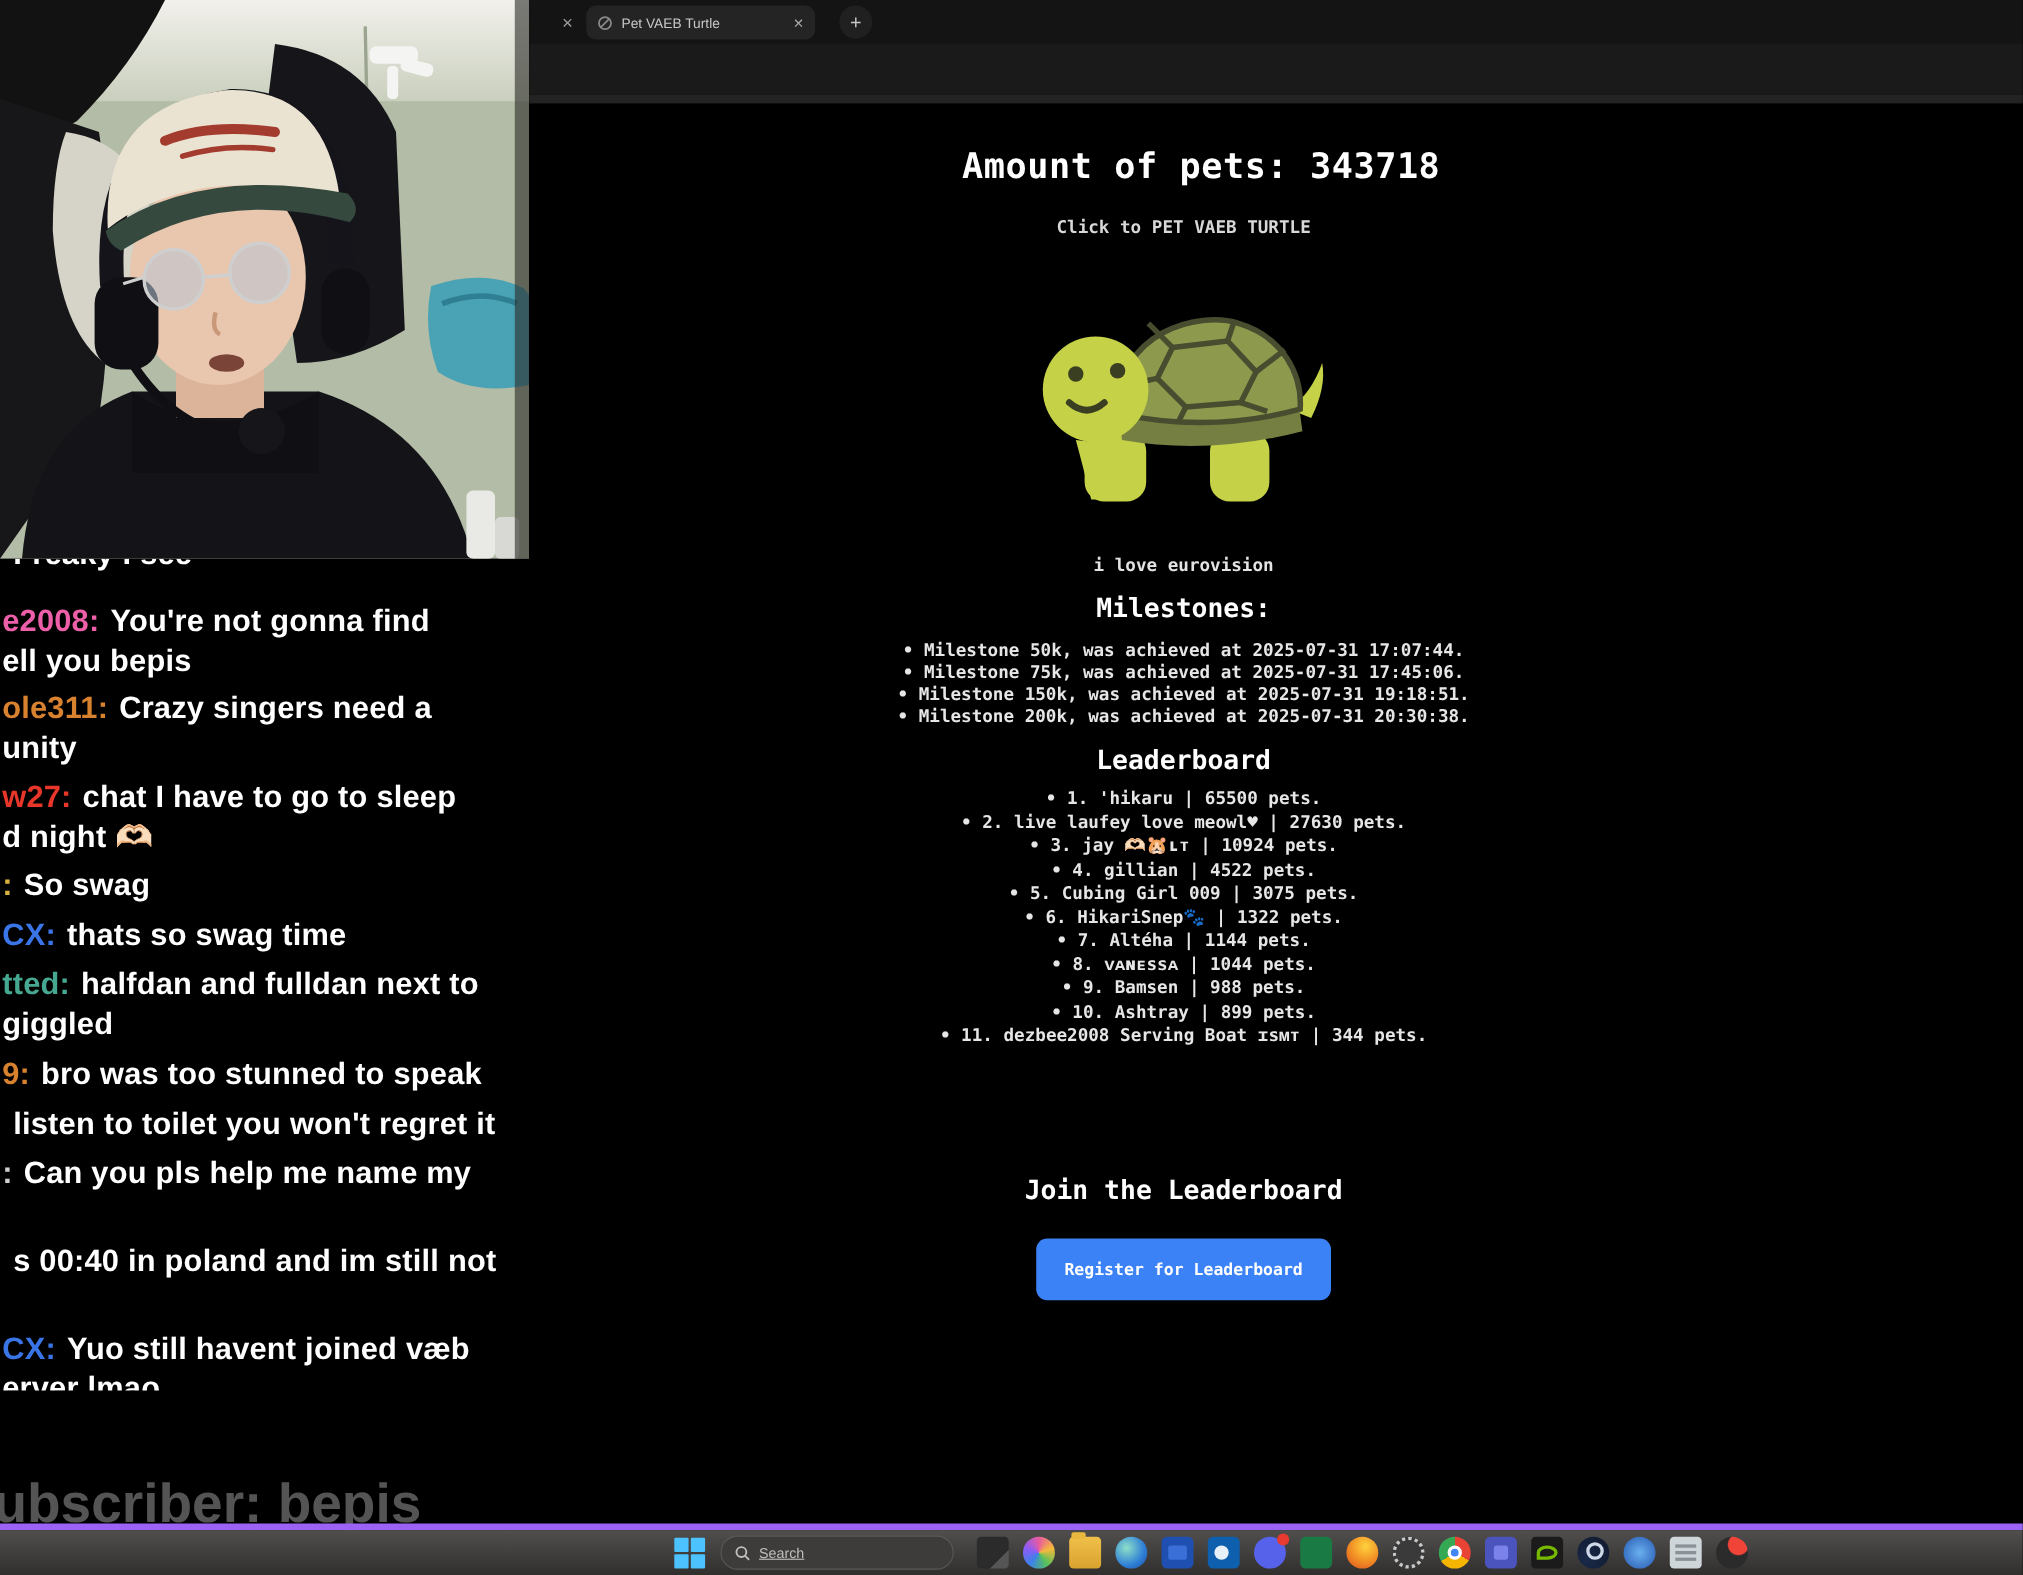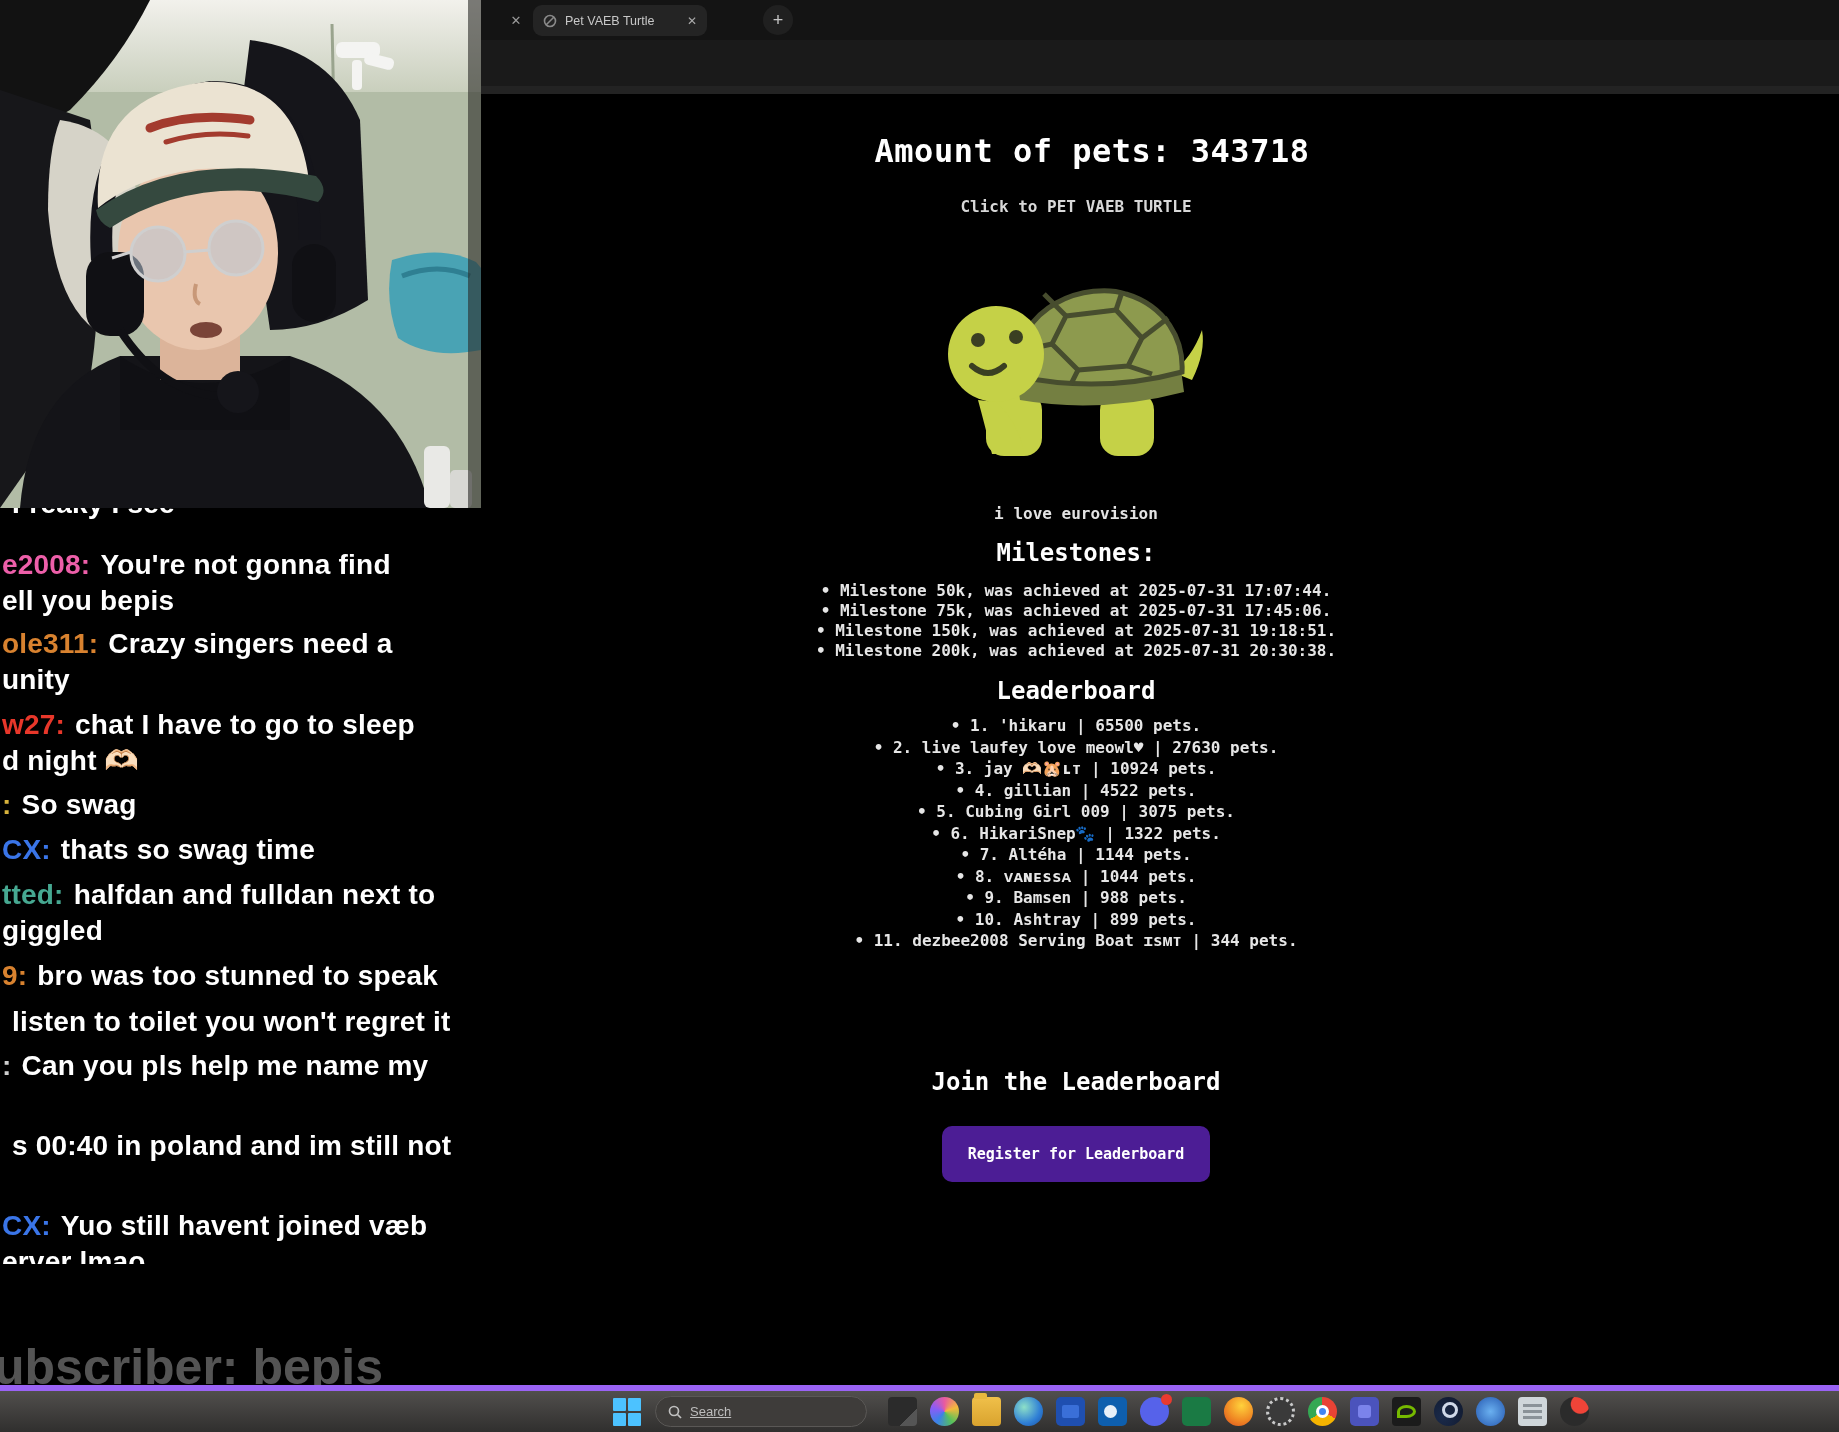--- a/index.html
+++ b/index.html
@@ -8,21 +8,21 @@
     position:relative; width:1839px; height:1432px;
     background:#000; overflow:hidden;
     font-family:"Liberation Sans", sans-serif;
   }
 
   
   .browser { position:absolute; left:481px; top:0; width:1358px; height:1432px; background:#000; }
   .tabstrip { position:absolute; left:0; top:0; width:100%; height:40px; background:#141414; }
   .lone-close { position:absolute; left:24px; top:9px; width:22px; height:22px; color:#9a9a9a; font-size:13px;
     display:flex; align-items:center; justify-content:center; cursor:default; }
-  .tab { position:absolute; left:52px; top:5px; width:174px; height:31px; background:#242424; border-radius:9px;
+  .tab { position:absolute; left:52px; top:5px; width:208px; height:31px; background:#242424; border-radius:9px;
     display:flex; align-items:center; padding:0 10px; gap:8px; }
   .tab-favicon { width:14px; height:14px; flex:0 0 auto; }
   .tab-title { color:#c8c8c8; font-size:12.5px; white-space:nowrap; overflow:hidden; flex:1; }
   .tab-close { color:#aaa; font-size:12px; flex:0 0 auto; }
   .new-tab { position:absolute; left:282px; top:5px; width:30px; height:30px; border-radius:50%; background:#202020;
     color:#c5c5c5; font-size:18px; display:flex; align-items:center; justify-content:center; }
   .toolbar { position:absolute; left:0; top:40px; width:100%; height:46px; background:#1a1a1a; }
   .bookmarks-strip { position:absolute; left:0; top:86px; width:100%; height:8px; background:#232323; }
 
   
@@ -166,21 +166,21 @@
         <li>5. Cubing Girl 009 | 3075 pets.</li>
         <li>6. HikariSnep🐾 | 1322 pets.</li>
         <li>7. Altéha | 1144 pets.</li>
         <li>8. ᴠᴀɴᴇssᴀ | 1044 pets.</li>
         <li>9. Bamsen | 988 pets.</li>
         <li>10. Ashtray | 899 pets.</li>
         <li>11. dezbee2008 Serving Boat ɪsᴍᴛ | 344 pets.</li>
       </ul>
 
       <div class="h2 join-heading">Join the Leaderboard</div>
-      <button class="register-btn" style="background-color: #4c1d95;">Register for Leaderboard</button>
+      <button class="register-btn" style="background-color: #3b82f6;">Register for Leaderboard</button>
     </div>
   </div>
 
   <div class="chat">
     <div class="chat-msg" style="top:486px">
       <span class="chat-user" style="color: rgb(255, 255, 255);"></span><span>Freaky I see</span>
       <div></div>
     </div>
     <div class="chat-msg" style="top:547px">
       <span class="chat-user" style="color: rgb(237, 95, 169);">e2008:</span><span>You're not gonna find</span>

